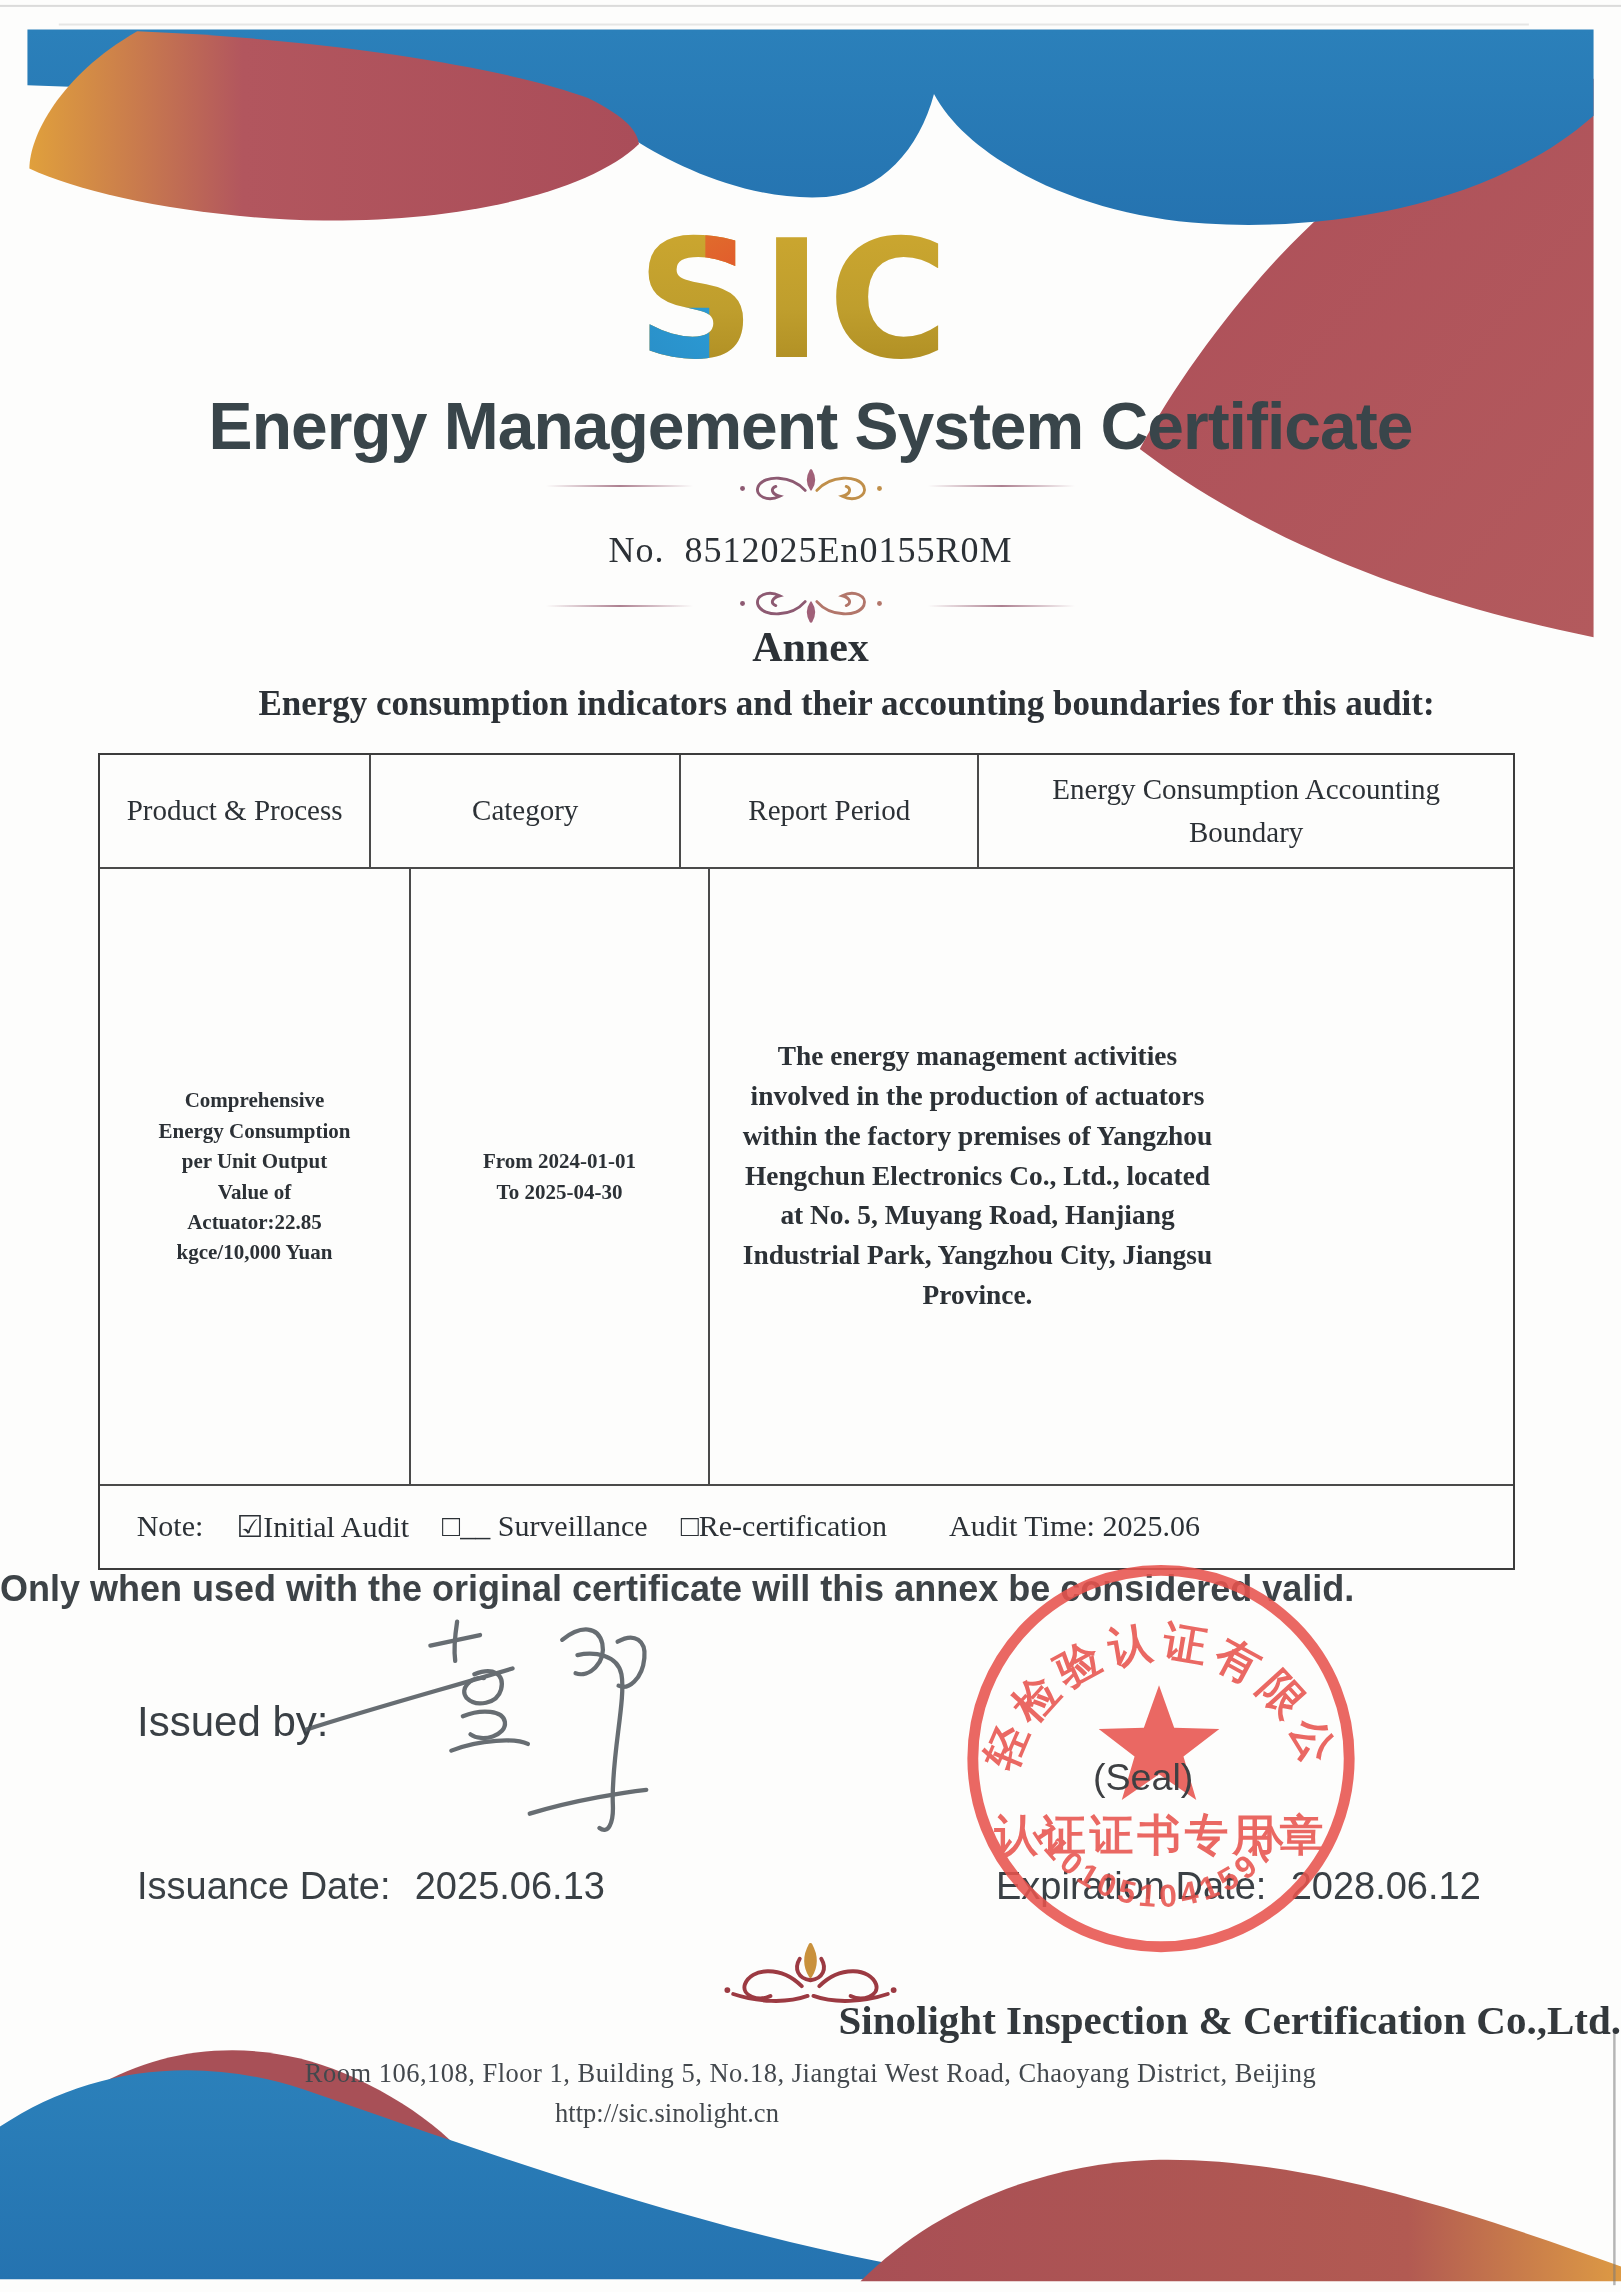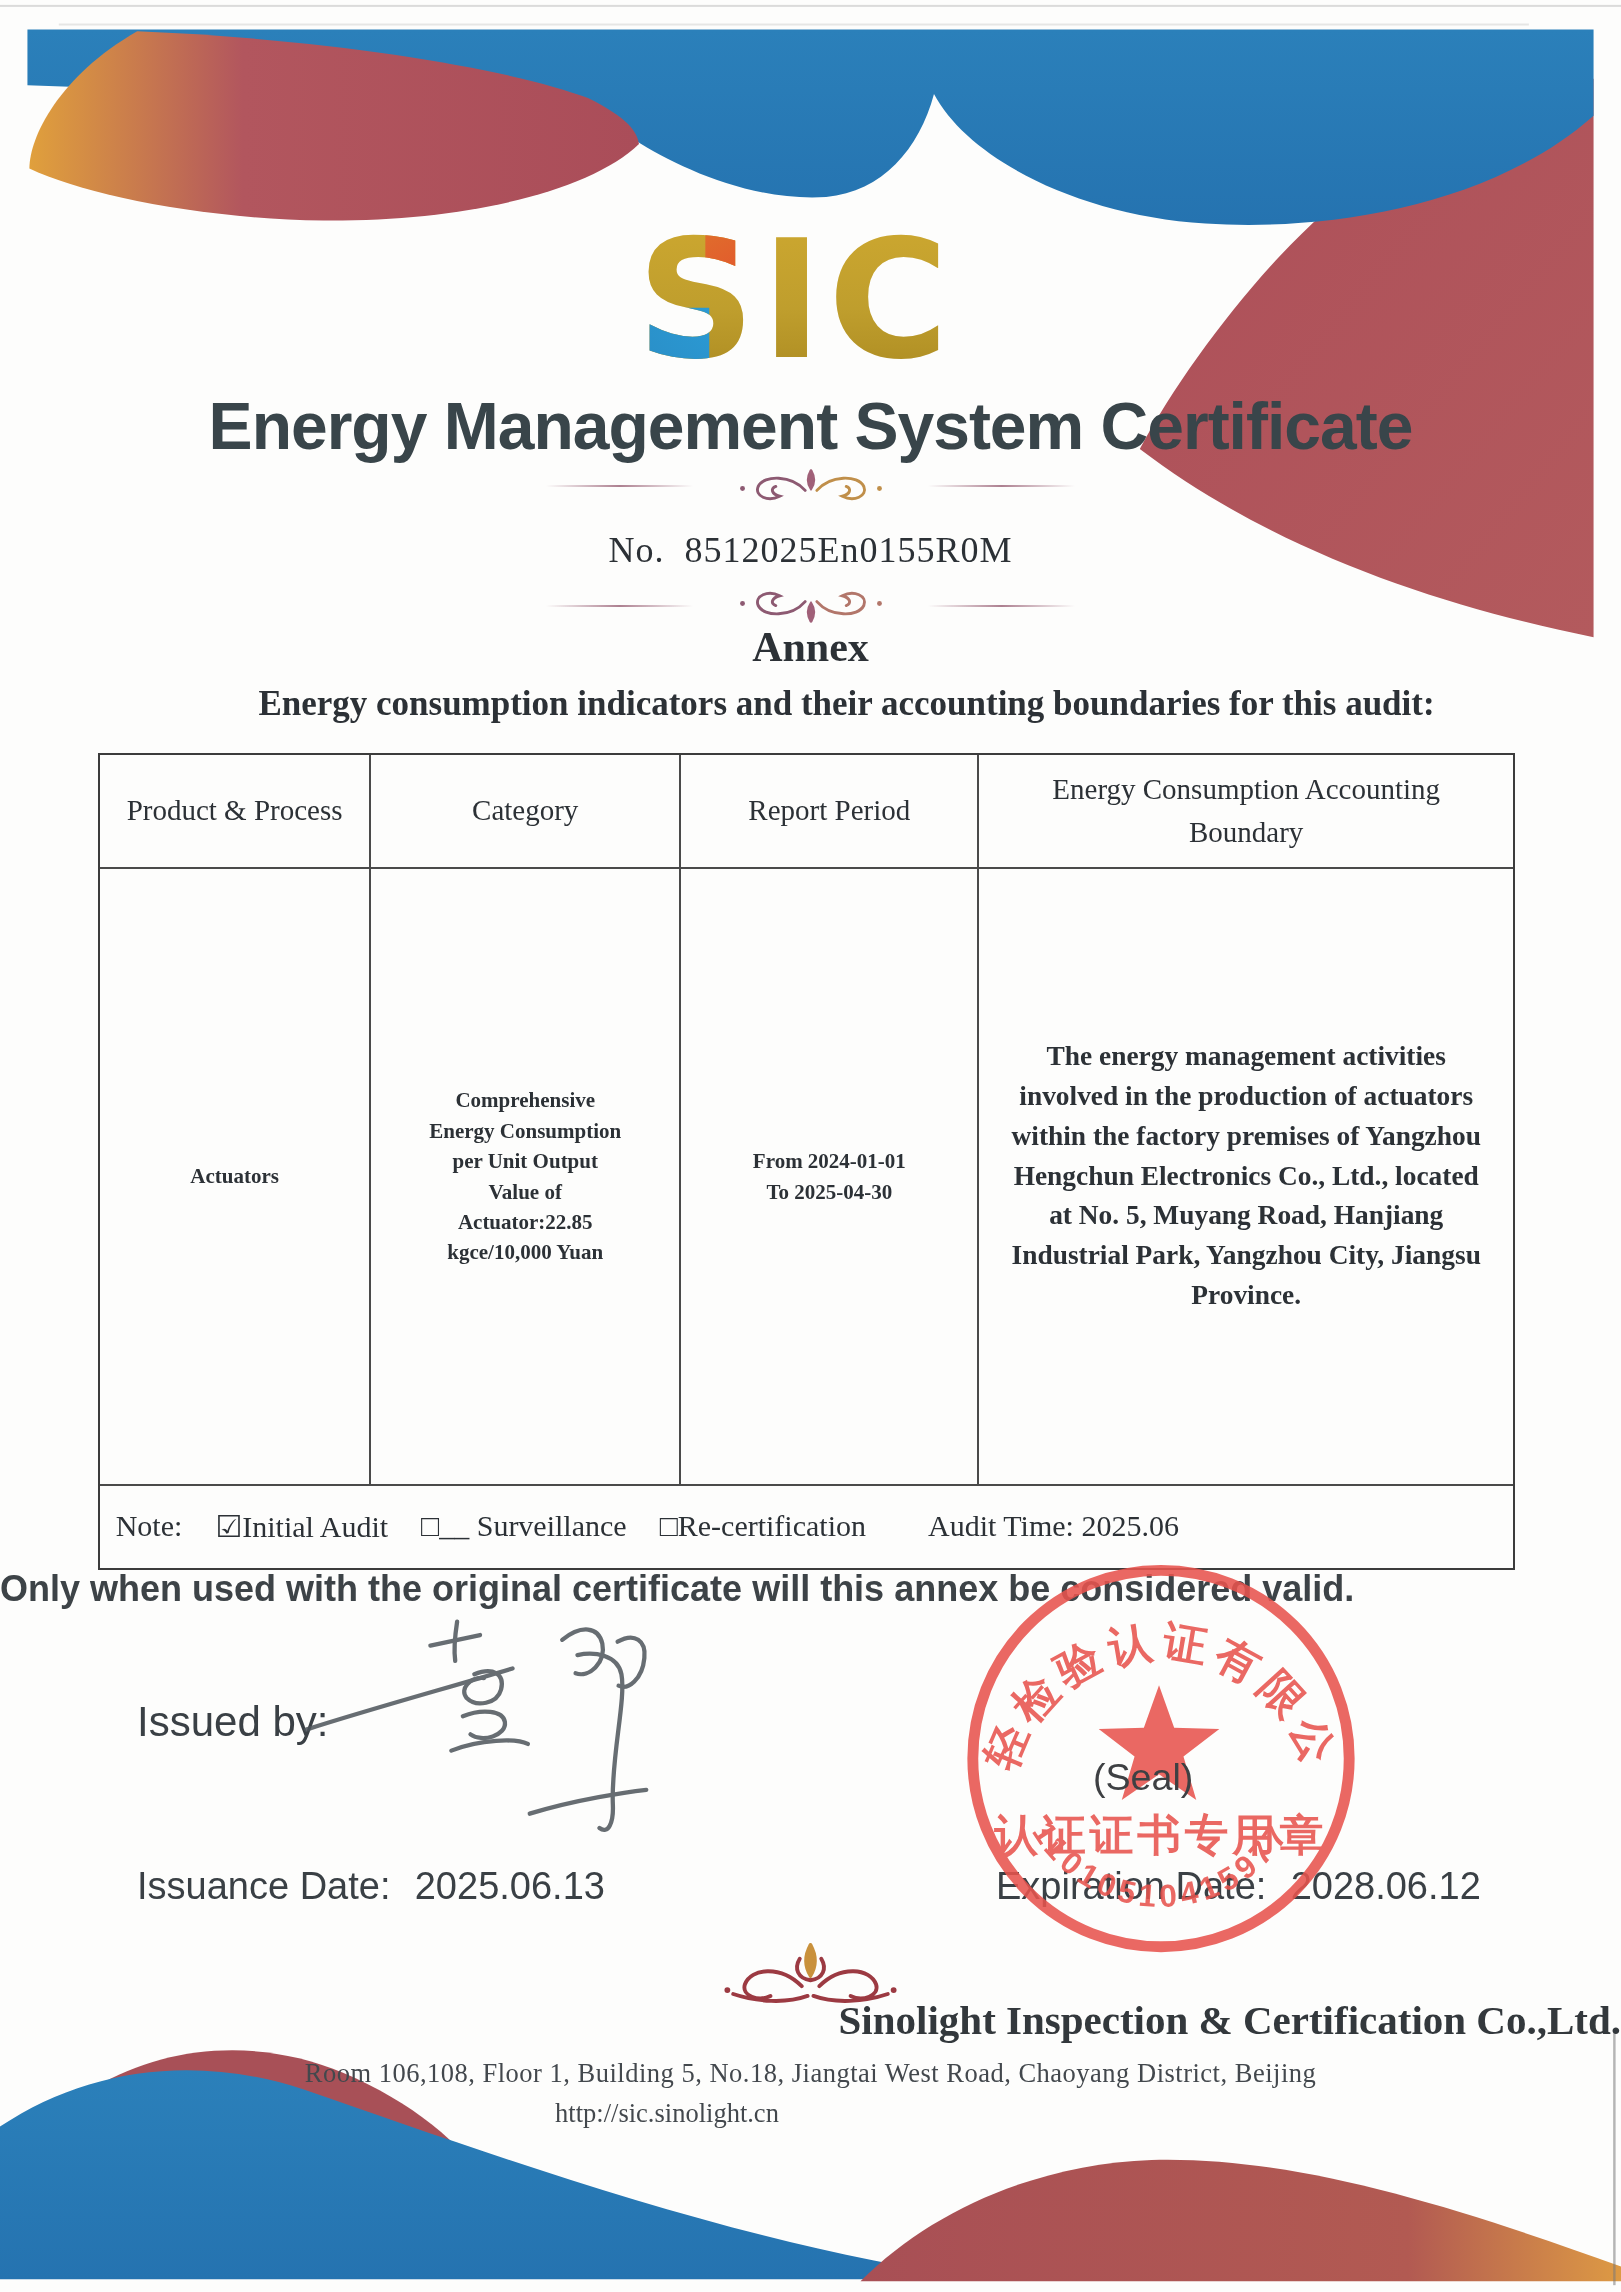--- a/index.html
+++ b/index.html
@@ -47,21 +47,21 @@
     box-sizing:border-box; border-right:2px solid #4a4a4a;
     display:flex; flex-direction:column; align-items:center; justify-content:center;
     text-align:center; font-size:29px; color:#2c3136; line-height:1.5;
   }
   .t-cell:last-child{border-right:none;}
   .c1{width:272px;} .c2{width:311px;} .c3{width:299px;} .c4{width:535px;}
   .t-body .t-cell{font-weight:bold; font-size:21px; line-height:1.45;}
   .t-body .c4{font-size:27.4px; padding:0 29px;}
   .note-row{
     height:80px; display:flex; align-items:center; position:relative;
-    font-size:30px; color:#2c3136; padding-left:15.7px; box-sizing:border-box;
+    font-size:30px; color:#2c3136; padding-left:15.7px; box-sizing:border-box;margin-left:21px;
   }
   .note-row .opt{margin-left:33px; font-family:"Liberation Serif","DejaVu Sans",serif;}
   .note-audit{position:absolute; left:828px;}
 
   
   .validity{
     left:0; top:1568px; width:1621px; 
     font-family:"Liberation Sans",sans-serif; font-weight:bold;
     font-size:36px; color:#3d4347; z-index:2;
   }
@@ -181,21 +181,20 @@
   <div class="abs annex-subtitle">Energy consumption indicators and their accounting boundaries for this audit:</div>
 
   <div class="abs table">
     <div class="t-row t-head">
       <div class="t-cell c1">Product &amp; Process</div>
       <div class="t-cell c2">Category</div>
       <div class="t-cell c3">Report Period</div>
       <div class="t-cell c4" style="padding:0 39px;">Energy Consumption Accounting Boundary</div>
     </div>
     <div class="t-row t-body">
-      <div class="t-cell c1">Actuators</div>
       <div class="t-cell c2">
         <div>Comprehensive</div>
         <div>Energy Consumption</div>
         <div>per Unit Output</div>
         <div>Value of</div>
         <div>Actuator:22.85</div>
         <div>kgce/10,000 Yuan</div>
       </div>
       <div class="t-cell c3">
         <div>From 2024-01-01</div>

